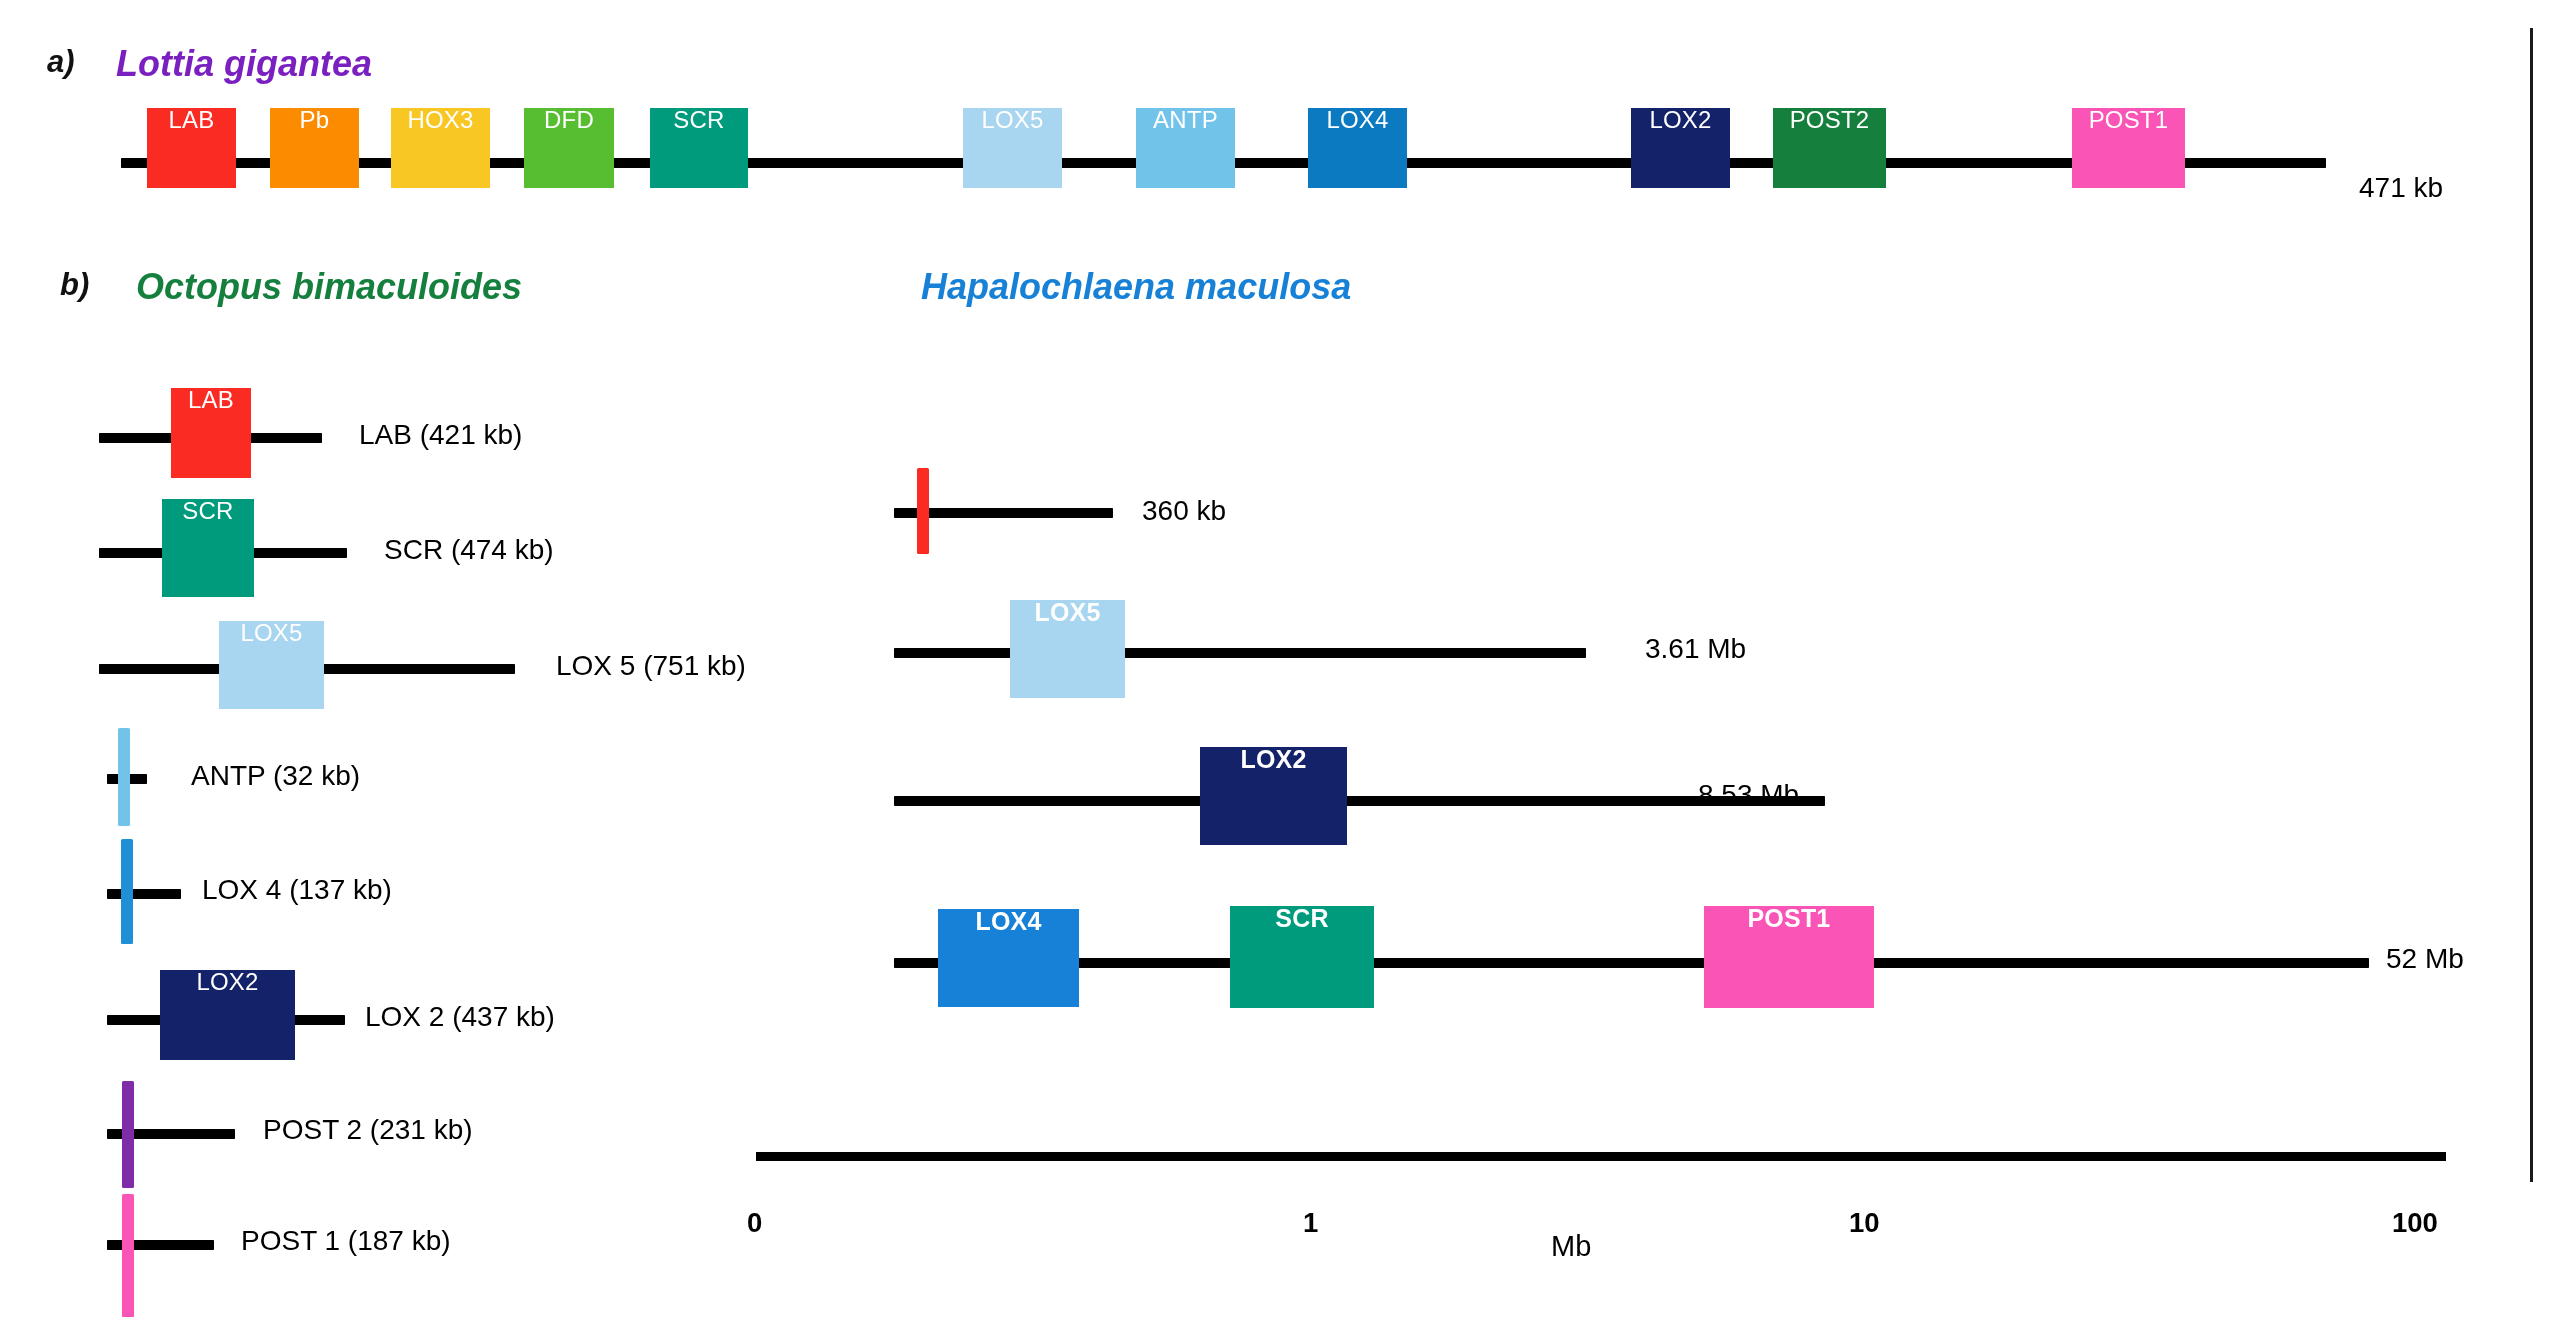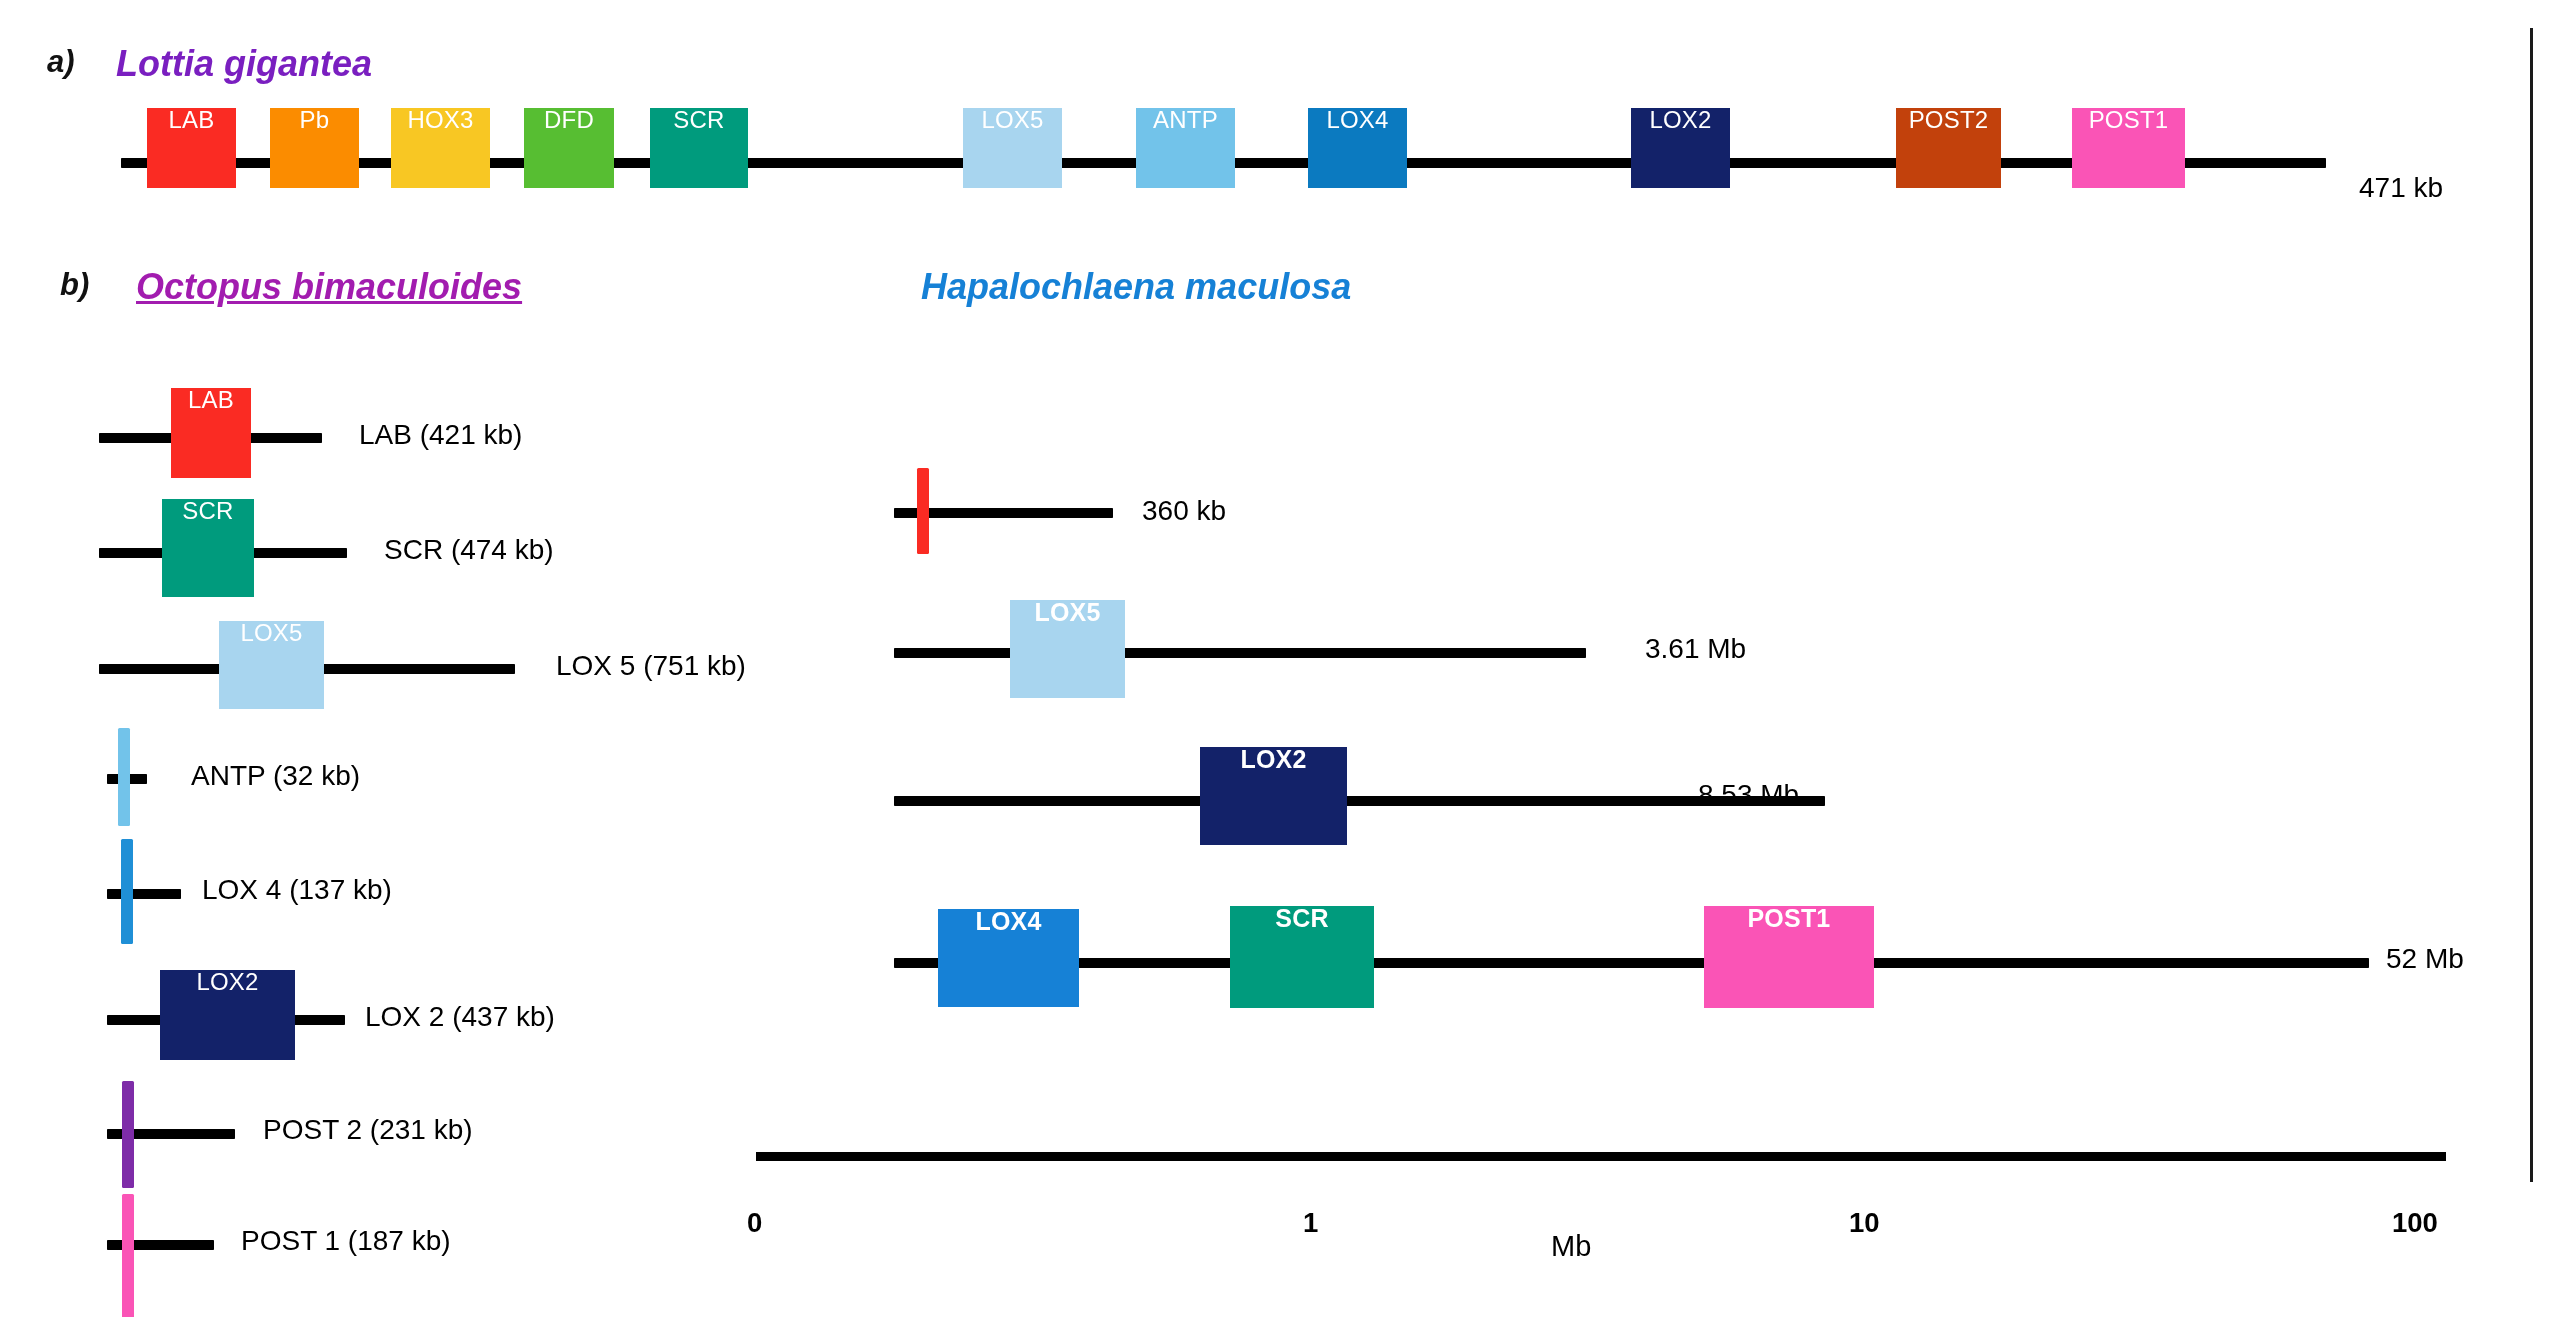--- a/index.html
+++ b/index.html
@@ -22,21 +22,21 @@
   
   .panel-letter{
     position:absolute;font-weight:bold;color:#111111;
     font-size:31px;font-style:italic;
   }
   .species{
     position:absolute;font-weight:bold;font-style:italic;font-size:36px;
     white-space:nowrap;
   }
   .species.lottia{color:#7A1FC0;}
-  .species.octopus{color:#a21caf;text-decoration:underline;}
+  .species.octopus{color:#15803d;}
   .species.hapalo{color:#1681D6;}
 
   
   .lbl{
     position:absolute;color:#000000;font-size:28px;white-space:nowrap;
     line-height:1;
   }
 
   
   .a-txt{font-size:24px;font-weight:400;}
@@ -88,21 +88,21 @@
   </div>
   <div class="gene-box a-txt" style="left:1136px;top:108px;width:99px;height:80px;background:#72C3EA;">
     <span>ANTP</span>
   </div>
   <div class="gene-box a-txt" style="left:1308px;top:108px;width:99px;height:80px;background:#0B7AC0;">
     <span>LOX4</span>
   </div>
   <div class="gene-box a-txt" style="left:1631px;top:108px;width:99px;height:80px;background:#132269;">
     <span>LOX2</span>
   </div>
-  <div class="gene-box a-txt" style="left:1896px;top:108px;width:105px;height:80px;background:#c2410c;">
+  <div class="gene-box a-txt" style="left:1773px;top:108px;width:113px;height:80px;background:#15803d;">
     <span>POST2</span>
   </div>
   <div class="gene-box a-txt" style="left:2072px;top:108px;width:113px;height:80px;background:#FA54B6;">
     <span>POST1</span>
   </div>
 
   <div class="lbl" style="left:2359px;top:174px;">471 kb</div>
 
   <div class="panel-letter" style="left:60px;top:267px;">b)</div>
 

